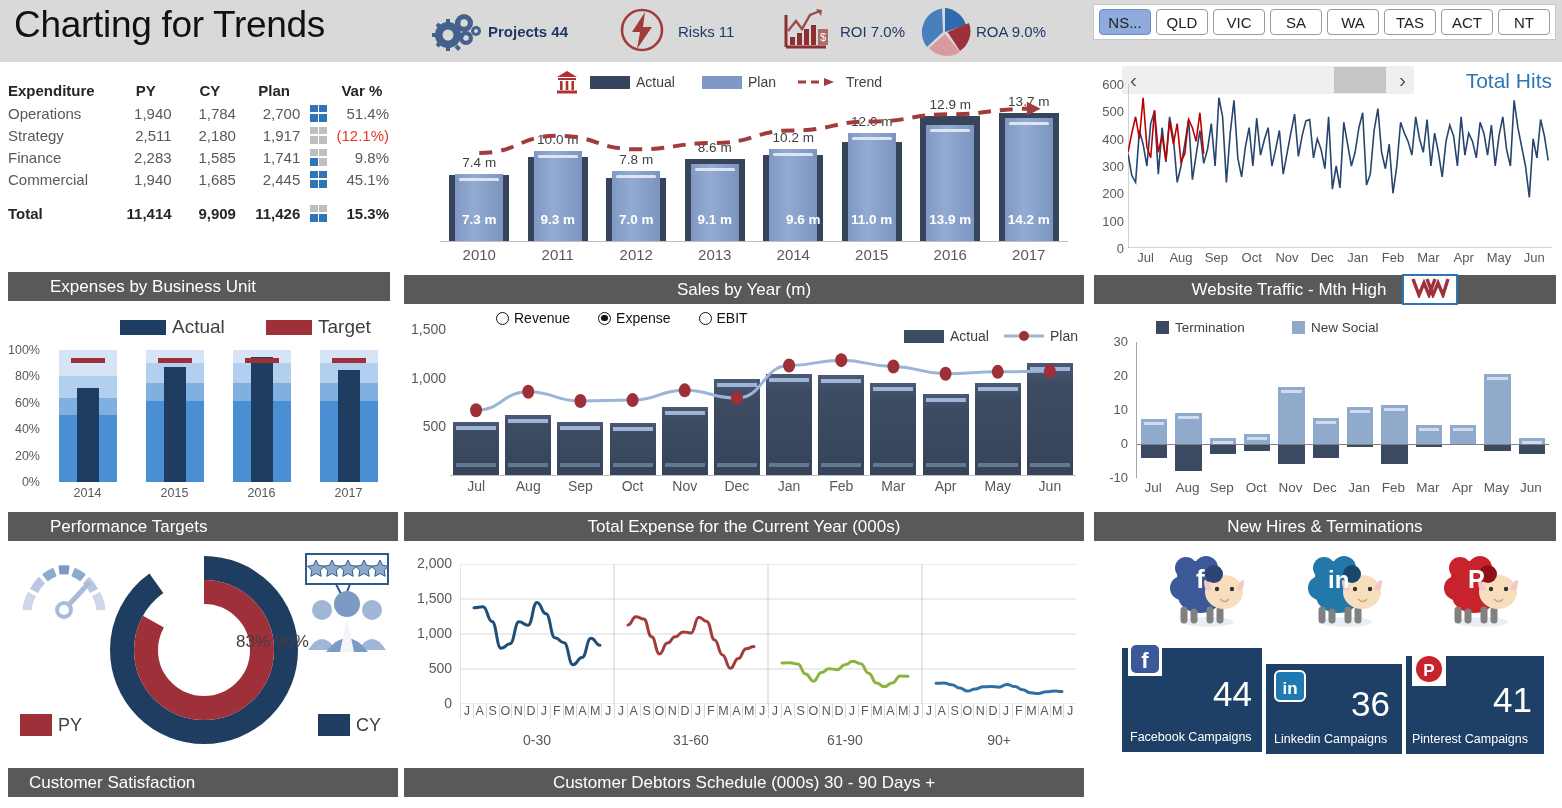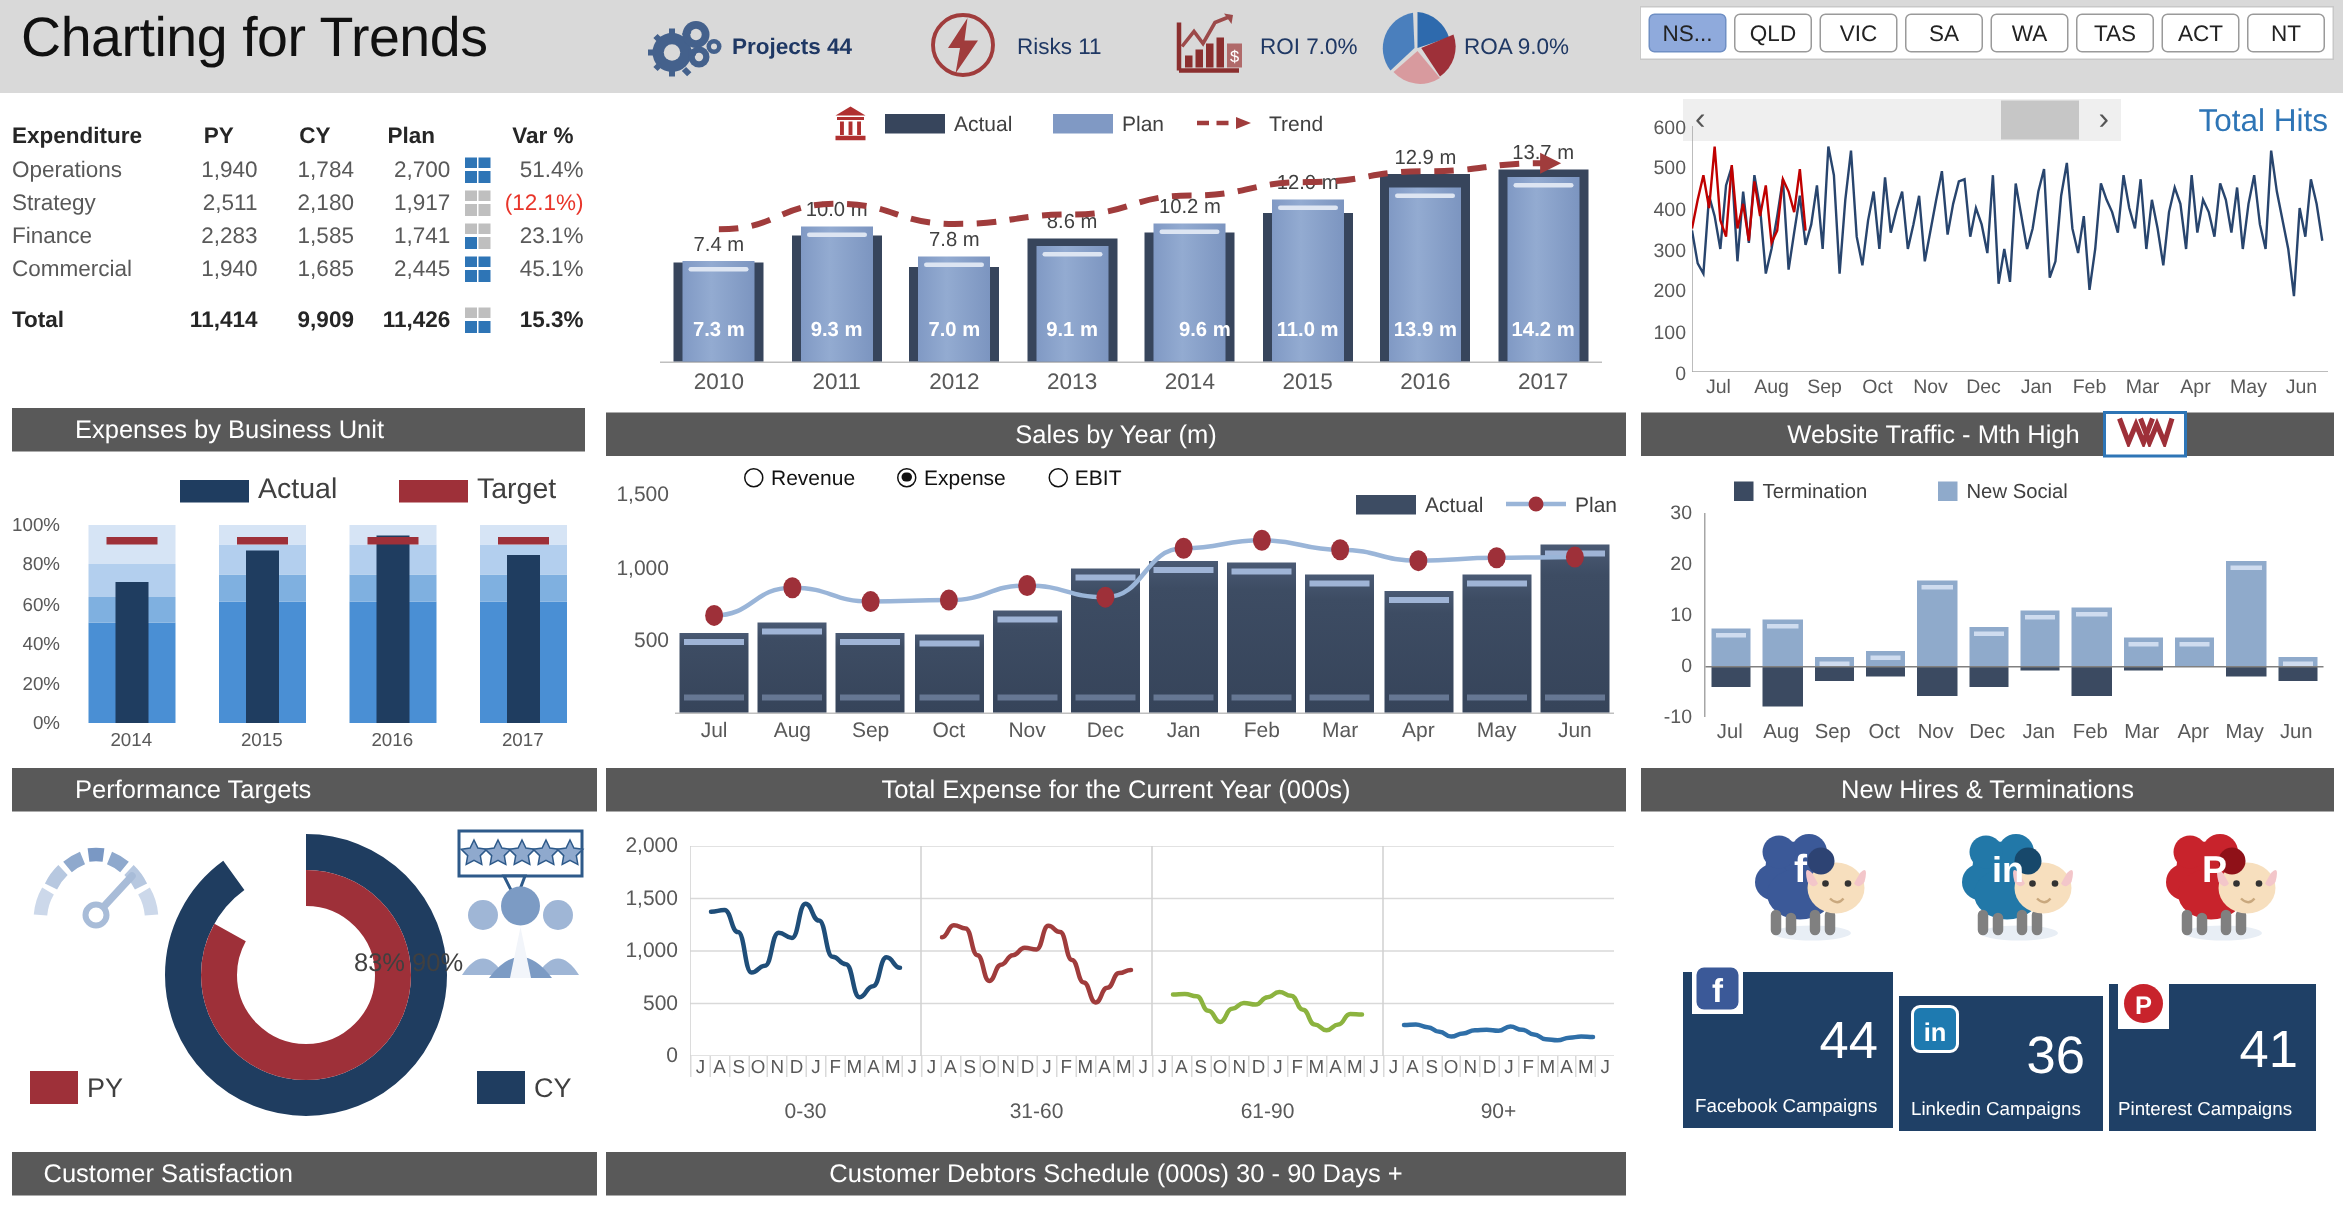--- a/index.html
+++ b/index.html
@@ -233,21 +233,21 @@
           <span class="c-num">1,585</span>
           <span class="c-num">1,741</span>
           <span class="c-icon">
             <div class="q2">
               <i></i>
               <i></i>
               <i class="on"></i>
               <i></i>
             </div>
           </span>
-          <span class="c-var">23.1%</span>
+          <span class="c-var">9.8%</span>
         </div>
         <div class="exp-row">
           <span class="c-name">Commercial</span>
           <span class="c-num">1,940</span>
           <span class="c-num">1,685</span>
           <span class="c-num">2,445</span>
           <span class="c-icon">
             <div class="q2">
               <i class="on"></i>
               <i class="on"></i>

